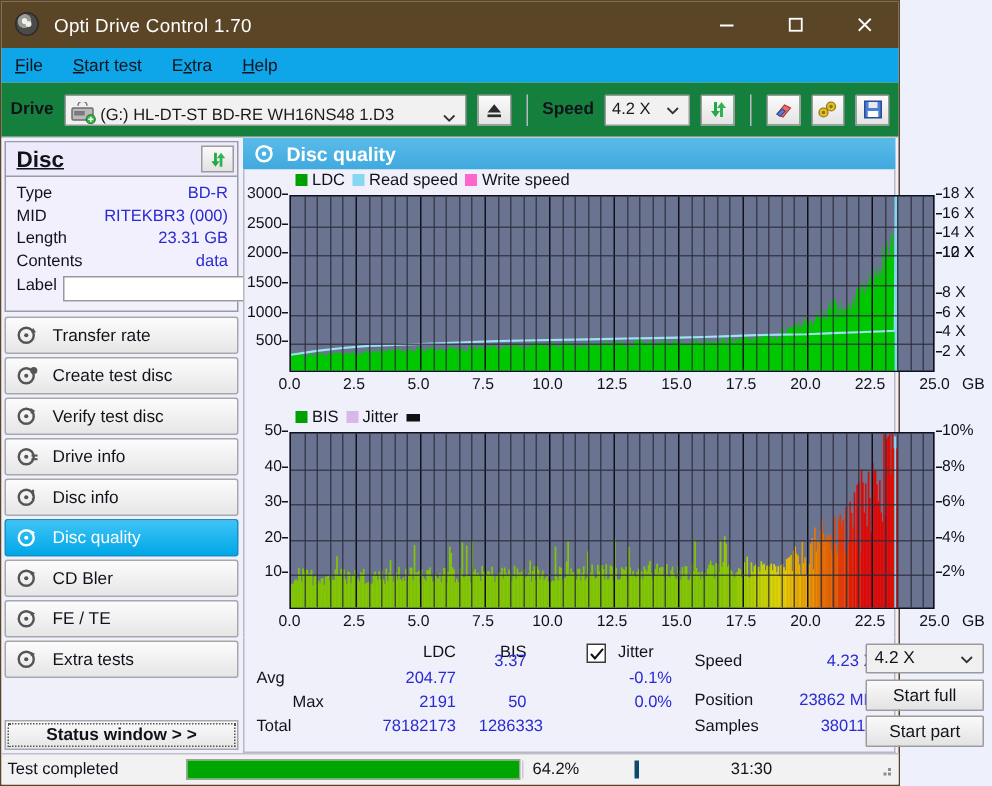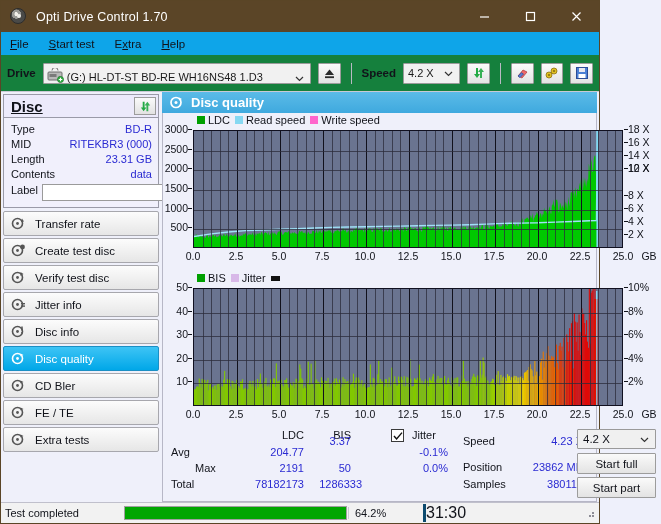--- a/index.html
+++ b/index.html
@@ -111,21 +111,21 @@
   .speed-combo2{position:absolute;width:79px;height:20px;background:#f0f0f0;border:1px solid #9a9a9a;box-sizing:border-box;
                 display:flex;align-items:center;padding-left:5px;font-size:11.5px;color:#11131a;border-radius:1px;}
 
   
   .statusbar{height:20px;flex:0 0 auto;display:flex;align-items:center;background:#f2f2f2;
              border-top:1px solid #c0c0cc;}
   .sb-text{width:118px;padding-left:4px;font-size:11px;color:#11131a;}
   .sb-prog{flex:1 1 auto;height:14px;margin:0 1px;background:#fff;border:1px solid #a0a0a0;box-sizing:border-box;position:relative;}
   .sb-prog > i{position:absolute;left:0;top:0;bottom:0;background:#00a600;display:block;}
   .sb-pct{width:68px;padding-left:6px;font-size:11px;color:#11131a;border-left:1px solid #c9c9d2;}
-  .sb-time{width:150px;text-align:left;padding-right:8px;font-size:16px;color:#11131a;border-left:3px solid #0c4a6e;}
+  .sb-time{width:150px;text-align:center;padding-right:8px;font-size:11px;color:#11131a;border-left:3px solid #0c4a6e;}
   .grip{width:12px;height:12px;margin-right:3px;position:relative;}
   .grip i{position:absolute;width:2px;height:2px;background:#8d8d96;}
 </style>
 </head>
 <body>
 
 <div class="win">
 
   <div class="titlebar">
     <div class="tb-icon">
@@ -289,21 +289,21 @@
             </svg>
           <span>Verify test disc</span>
         </div>
         <div class="nav">
           <svg class="ni" viewBox="0 0 15 15">
               <circle cx="6.5" cy="7.5" r="5" fill="none" stroke="#555" stroke-width="1.6"></circle>
               <circle cx="6.5" cy="7.5" r="1.4" fill="#555"></circle>
               <rect x="10" y="6" width="4" height="1.4" fill="#555"></rect>
               <rect x="10" y="8.4" width="4" height="1.4" fill="#555"></rect>
             </svg>
-          <span>Jitter info</span>
+          <span>Drive info</span>
         </div>
         <div class="nav">
           <svg class="ni" viewBox="0 0 15 15">
               <circle cx="6.5" cy="7.5" r="5" fill="none" stroke="#555" stroke-width="1.6"></circle>
               <circle cx="6.5" cy="7.5" r="1.4" fill="#555"></circle>
               <path d="M11 2.5v4M11 8v1" stroke="#555" stroke-width="1.5"></path>
             </svg>
           <span>Disc info</span>
         </div>
         <div class="nav active">
@@ -334,20 +334,21 @@
           <svg class="ni" viewBox="0 0 15 15">
               <circle cx="6.5" cy="7.5" r="5" fill="none" stroke="#555" stroke-width="1.6"></circle>
               <circle cx="6.5" cy="7.5" r="1.4" fill="#555"></circle>
               <path d="M9.5 2.5l3 1.5-3 1.5z" fill="#555"></path>
             </svg>
           <span>Extra tests</span>
         </div>
       </div>
 
       <div class="sb-spacer"></div>
+      <div class="statuswin">Status window &gt; &gt;</div>
     </div>
 
     <div class="content">
       <div class="dq-head">
         <svg width="15" height="15" viewBox="0 0 15 15">
           <circle cx="7" cy="7.5" r="5" fill="none" stroke="#fff" stroke-width="1.7"></circle>
           <circle cx="7" cy="7.5" r="1.5" fill="#fff"></circle>
           <path d="M10 2.5l3 1.5-3 1.5z" fill="#fff"></path>
         </svg>
         <span class="t">Disc quality</span>

